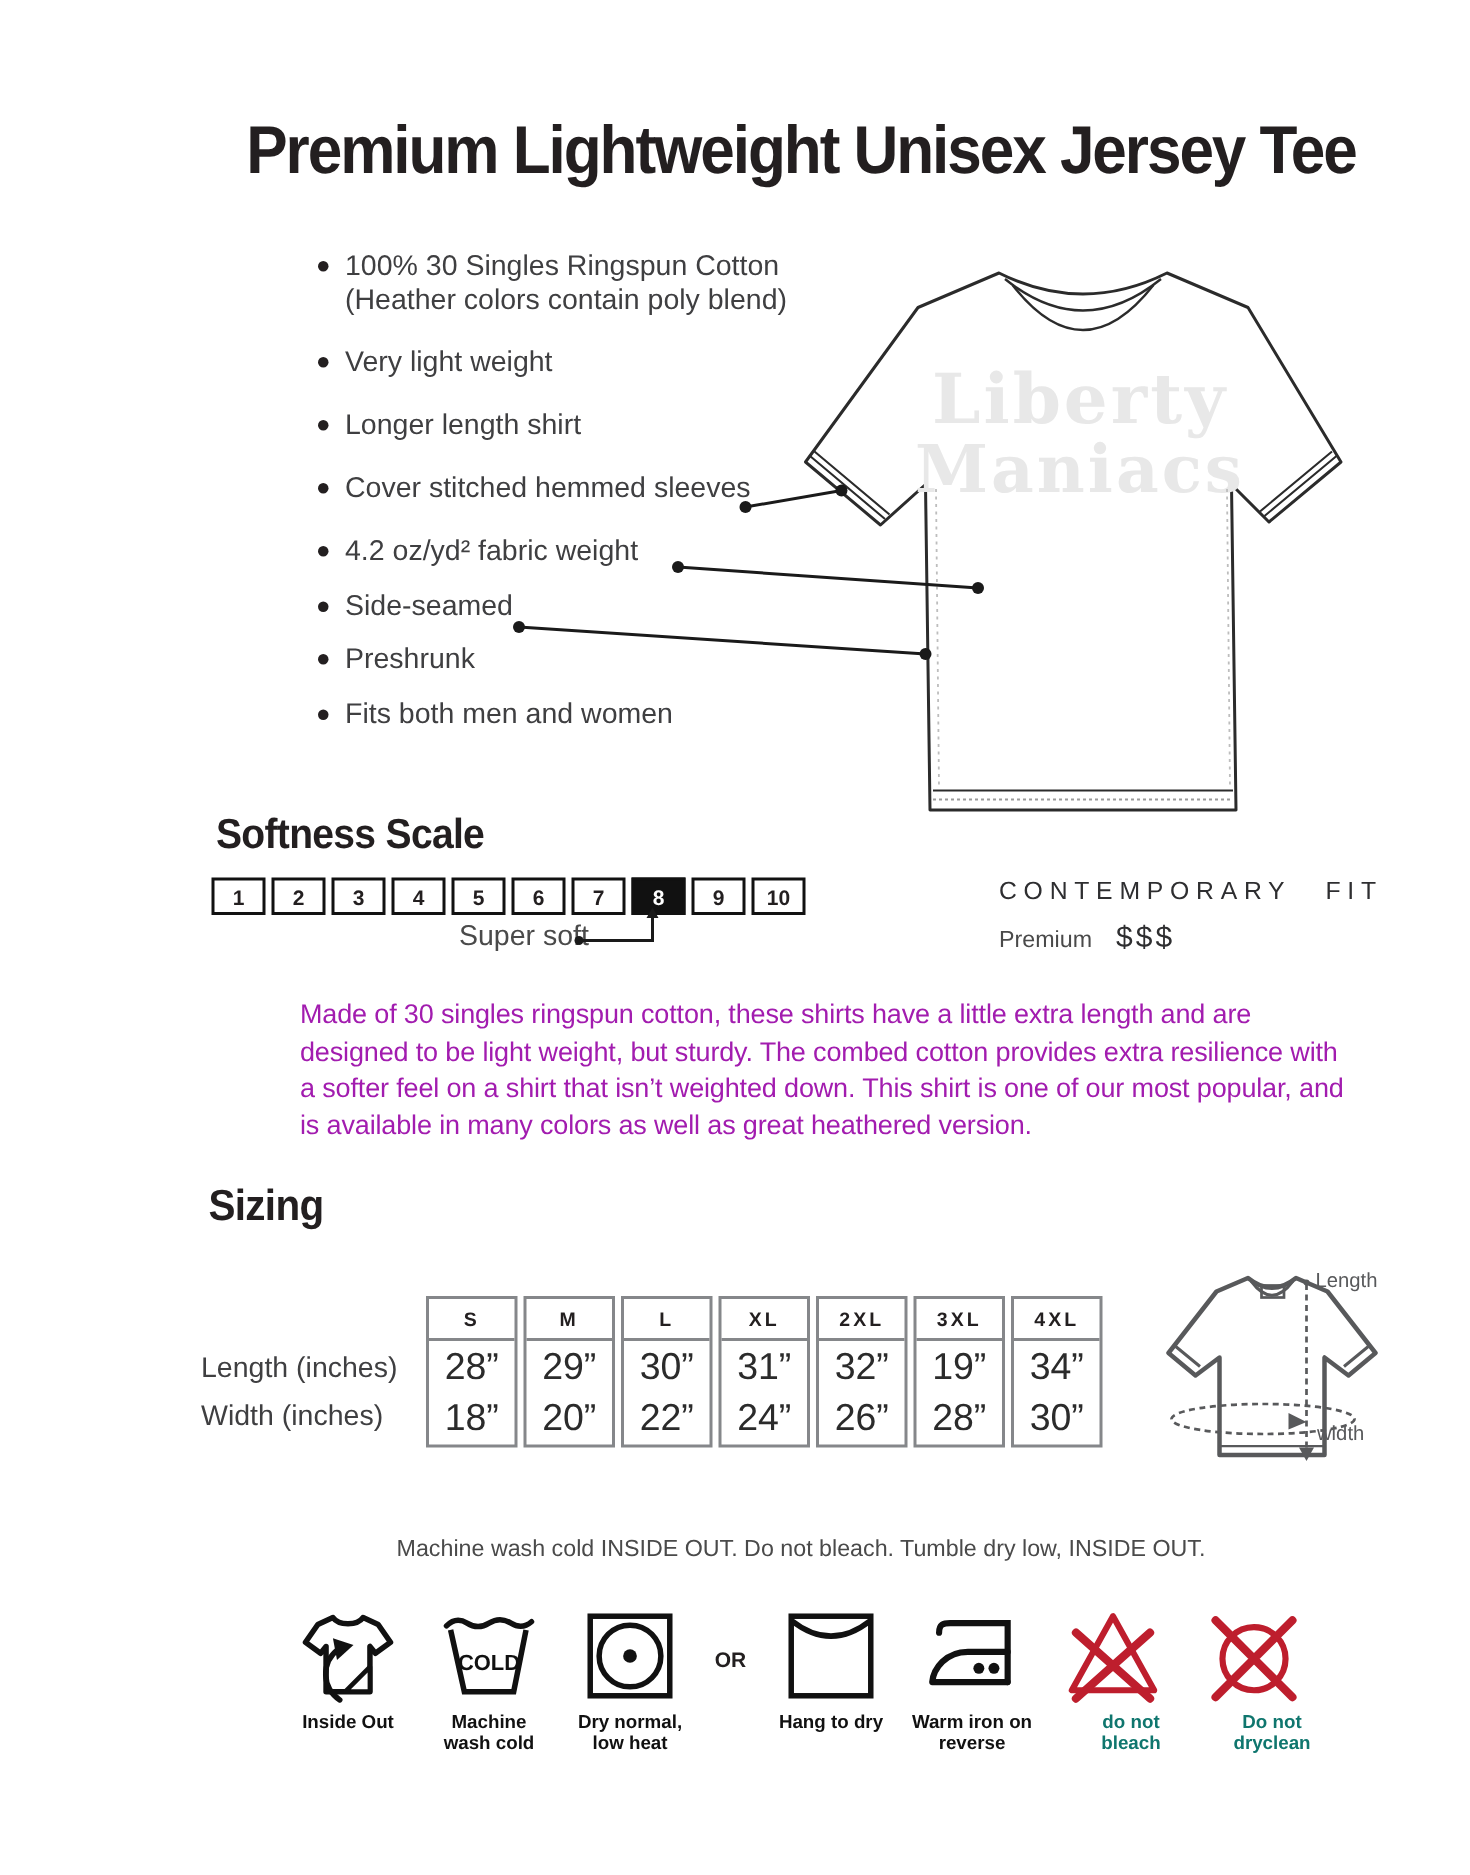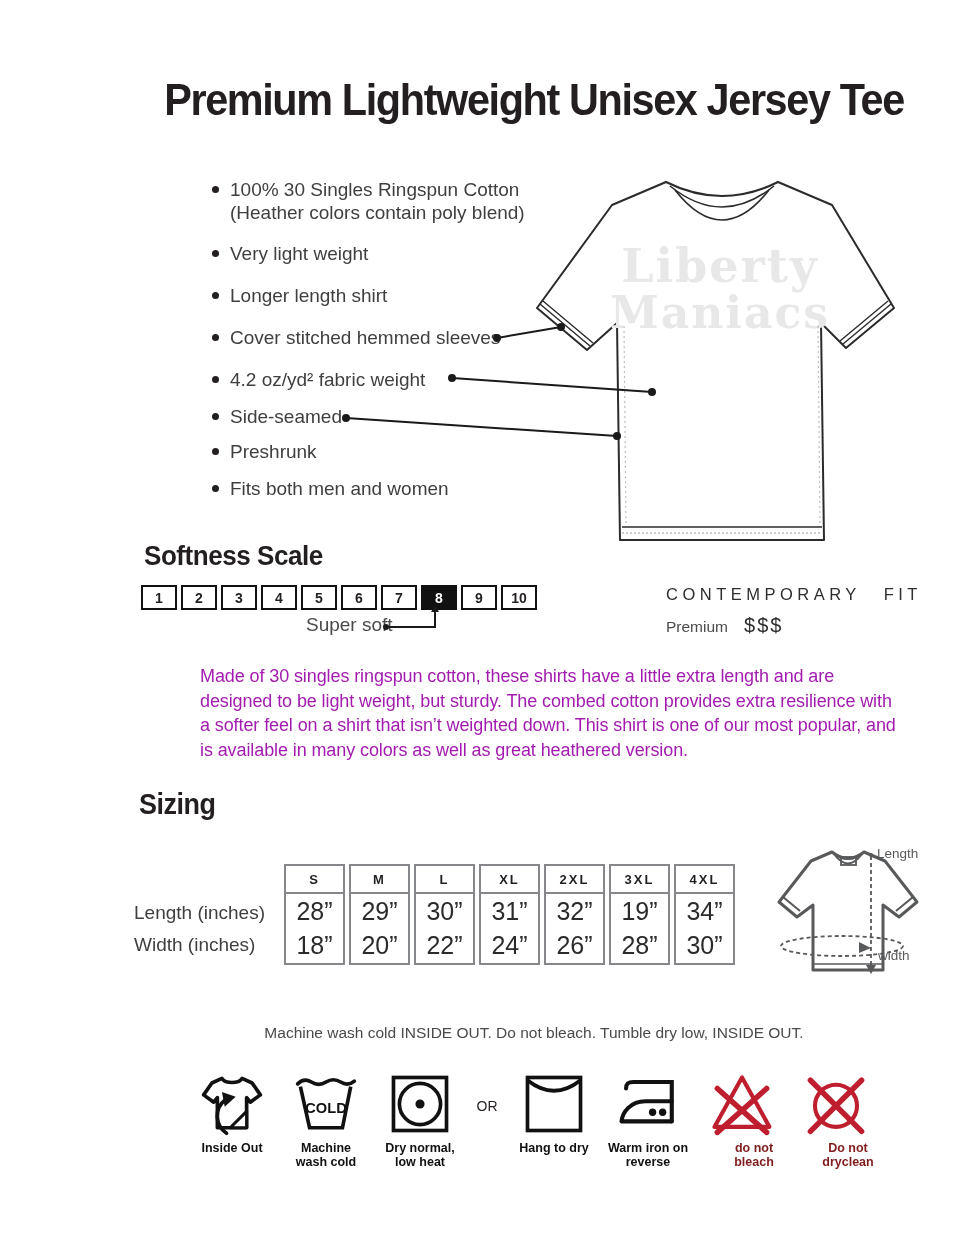--- a/index.html
+++ b/index.html
@@ -5,21 +5,21 @@
   * { margin:0; padding:0; box-sizing:border-box; }
   body { background:#fff; font-family:"Liberation Sans", sans-serif; color:#231f20; }
   .page { position:relative; width:892px; height:1250px; background:#fff; overflow:hidden; margin:0 auto; }
 
   
   .title { position:absolute; top:74px; left:0; width:980px; text-align:center;
            font-size:45px; font-weight:800; letter-spacing:-1.5px;
            transform:scaleX(.92); transform-origin:center; }
 
   
-  .features { position:absolute; left:168px; top:178px; width:316px; list-style:none; }
+  .features { position:absolute; left:168px; top:166px; width:316px; list-style:none; }
   .features li { position:relative; padding-left:18px; font-size:19px; line-height:23px;
                  color:#3f3f41; margin-bottom:19px; }
   .features li::before { content:""; position:absolute; left:0; top:8px; width:7px; height:7px;
                          border-radius:50%; background:#231f20; }
   .features li:nth-child(1){ margin-bottom:18px; }
   .features li:nth-child(5){ margin-bottom:14px; }
   .features li:nth-child(6){ margin-bottom:12px; }
   .features li:nth-child(7){ margin-bottom:14px; }
 
   .hero-svg { position:absolute; left:0; top:160px; width:980px; height:400px; }
@@ -59,22 +59,22 @@
   .size-diagram { position:absolute; left:722px; top:0; }
 
   
   .care-note { position:absolute; left:0; top:1024px; width:980px; text-align:center;
                font-size:15.5px; color:#4a4a4a; }
   .care-row { position:absolute; left:0; top:1072px; width:980px; display:flex;
               justify-content:center; align-items:flex-start; gap:12px; }
   .care-item { width:82px; display:flex; flex-direction:column; align-items:center; }
   .care-label { margin-top:5px; font-size:12.5px; line-height:14px; font-weight:700;
                 text-align:center; color:#111; }
-  .care-label.red { color:#7f1d1d;margin-left:24px; }
-  .or-label { width:28px; margin-top:26px; font-size:14px; font-weight:400; text-align:center; }
+  .care-label.red { color:#0f766e;margin-left:24px; }
+  .or-label { width:28px; margin-top:26px; font-size:14px; font-weight:700; text-align:center; }
 </style>
 </head>
 <body>
 
 <div class="page">
 
   <h1 class="title">Premium Lightweight Unisex Jersey Tee</h1>
 
   <ul class="features">
     <li><span>100% 30 Singles Ringspun Cotton (Heather colors contain poly blend)</span></li>

